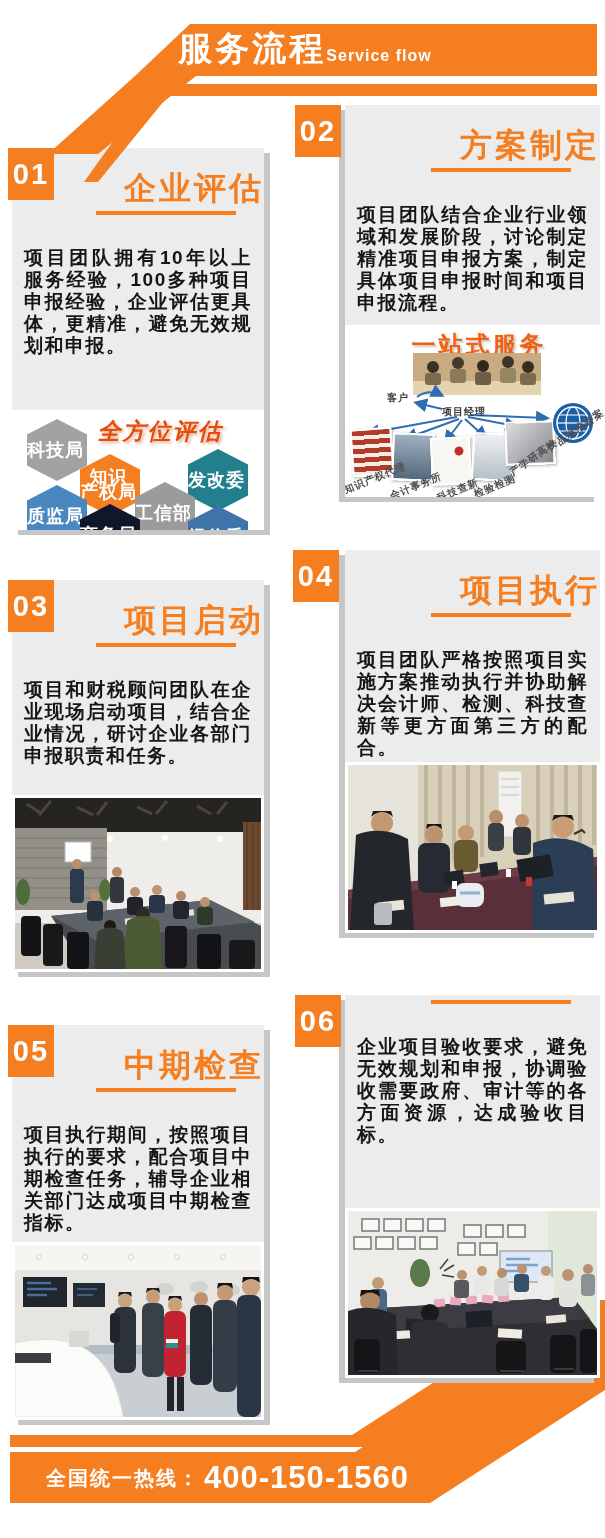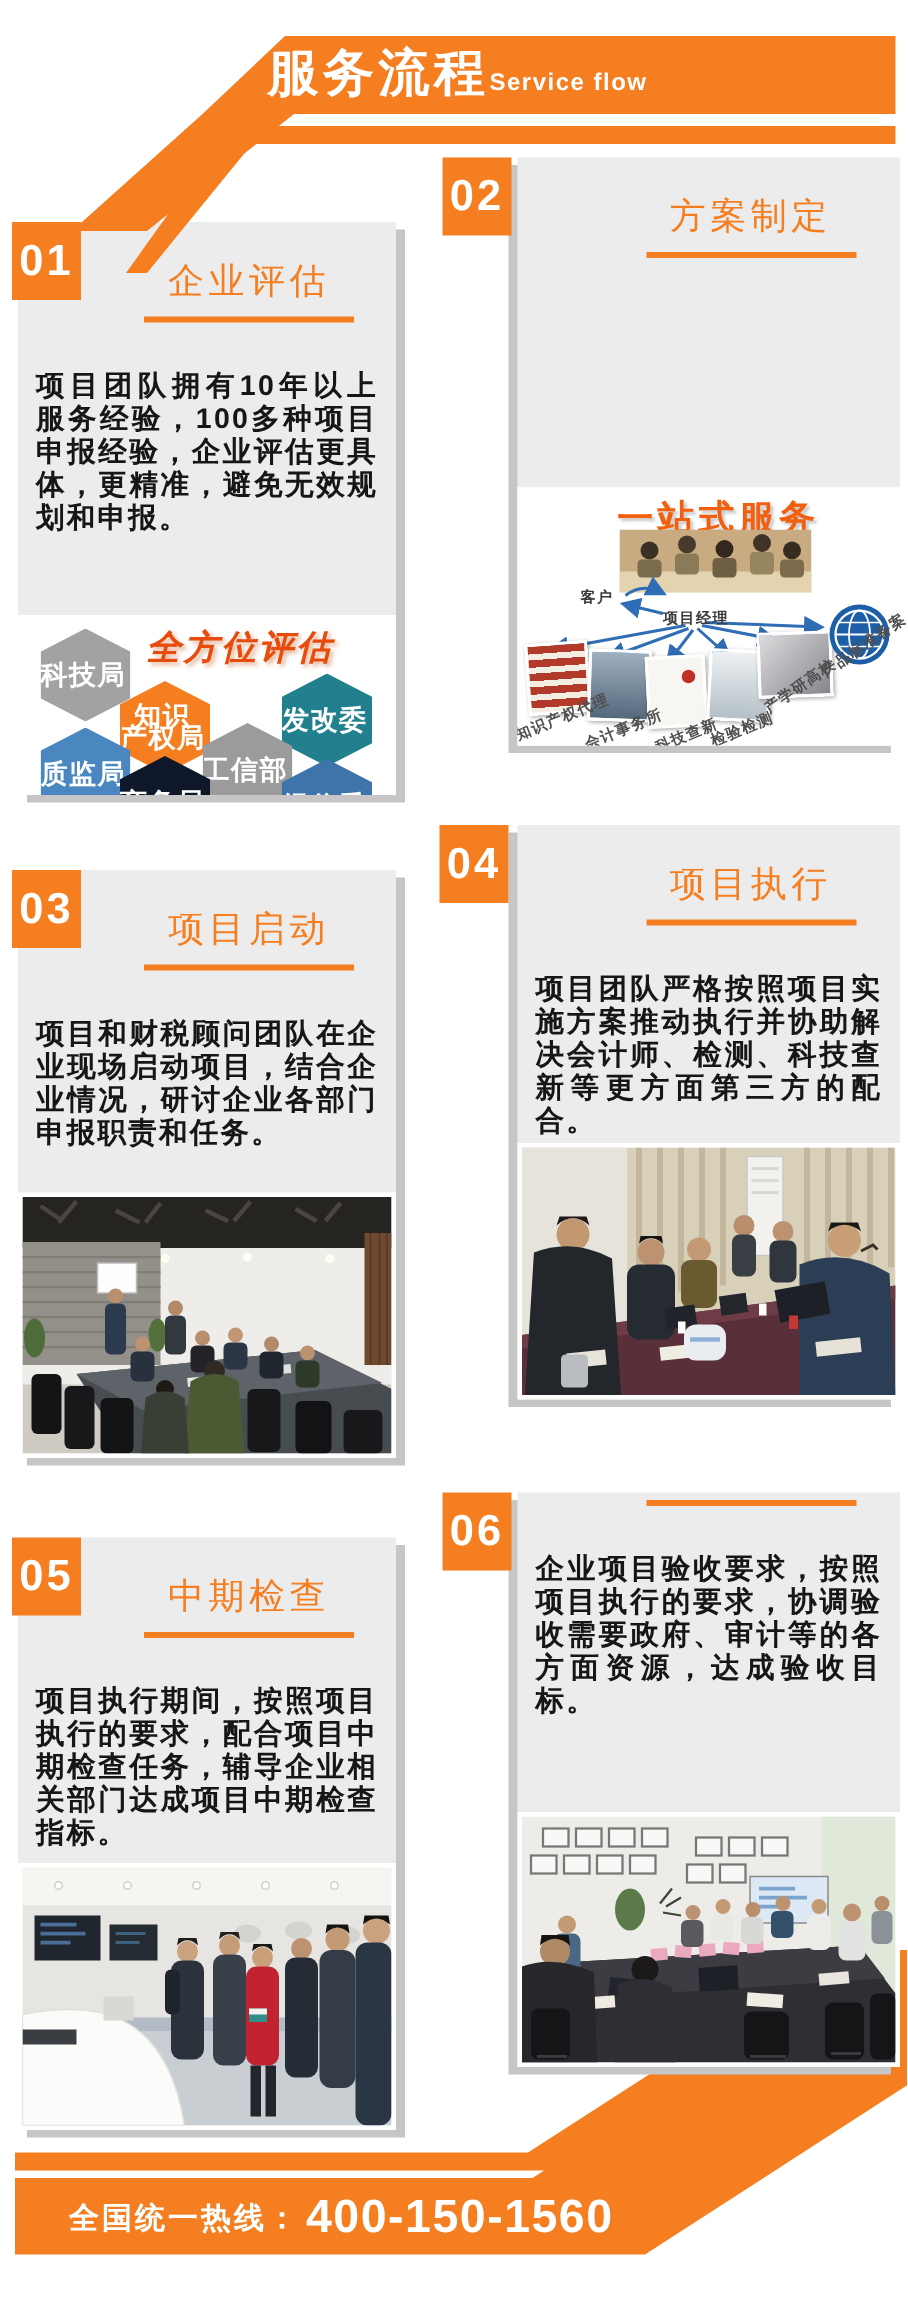--- a/index.html
+++ b/index.html
@@ -32,22 +32,22 @@
   #card-05{top:1025px;height:395px;}
   #card-06{top:995px;height:383px;}
 
   .num{position:absolute;width:46px;height:52px;background:#f57e20;color:#fff;z-index:5;
        display:flex;align-items:center;justify-content:center;
        font-size:29px;font-weight:800;letter-spacing:2px;}
   #num-01{left:8px;top:148px;}   #num-02{left:295px;top:105px;}
   #num-03{left:8px;top:580px;}   #num-04{left:293px;top:550px;}
   #num-05{left:8px;top:1025px;}  #num-06{left:295px;top:995px;}
 
-  .card-title{margin:22px 0 0 56px;text-align:center;color:#f57e20;
-              font-size:24px;font-weight:400;letter-spacing:3px;line-height:36px;}
+  .card-title{margin:22px 0 0 56px;text-align:right;color:#f57e20;
+              font-size:32px;font-weight:700;letter-spacing:3px;line-height:36px;}
   .title-underline{height:4px;background:#f57e20;width:140px;margin:5px auto 0 auto;
                    margin-left:calc(56px + (100% - 56px)/2 - 70px);}
   .card-body{margin:32px 12px 0 12px;color:#161616;font-size:19px;font-weight:700;
              line-height:22px;letter-spacing:1.5px;text-align:justify;}
   .card-media{position:absolute;left:0;right:0;bottom:0;background:#fff;padding:3px;box-sizing:border-box;}
   #media-01{height:120px;padding:0;}
   #media-02{height:172px;padding:0;}
   #media-03{height:177px;} #media-04{height:171px;}
   #media-05{height:178px;} #media-06{height:170px;}
   .photo{width:100%;height:100%;display:block;}
@@ -159,20 +159,21 @@
         <div class="hex hex-6">
           <span>经信委</span>
           </div>
       </div>
     </div>
   </div>
 
   <div class="card right" id="card-02">
     <div class="card-title">方案制定</div>
     <div class="title-underline"></div>
+    <div class="card-body">项目团队结合企业行业领域和发展阶段，讨论制定精准项目申报方案，制定具体项目申报时间和项目申报流程。</div>
     <div class="card-media" id="media-02">
       <div id="svc-section">
         <div id="svc-title">一站式服务</div>
 
         <svg id="svc-photo" width="128" height="42" viewBox="0 0 128 42" preserveAspectRatio="none">
           <rect width="128" height="42" fill="#c8ab80"></rect>
           <rect y="28" width="128" height="14" fill="#e3d3ae"></rect>
           <circle cx="20" cy="14" r="6" fill="#3a3026"></circle>
             <rect x="12" y="20" width="16" height="12" rx="3" fill="#7a6a4e"></rect>
           <circle cx="45" cy="10" r="6" fill="#463a2c"></circle>
@@ -379,21 +380,21 @@
         <rect x="198" y="55" width="24" height="92" rx="8" fill="#343c48"></rect>
         <circle cx="236" cy="42" r="9" fill="#caa27e"></circle>
           <path d="M227,38 q9,-8 18,0 l-1,-6 h-16 Z" fill="#14120e"></path>
         <rect x="222" y="50" width="24" height="122" rx="8" fill="#2a3644"></rect>
       </svg>
     </div>
   </div>
 
   <div class="card right" id="card-06">
     <div class="title-underline"></div>
-    <div class="card-body">企业项目验收要求，按照项目执行的要求，协调验收需要政府、审计等的各方面资源，达成验收目标。</div>
+    <div class="card-body">企业项目验收要求，避免无效规划和申报，协调验收需要政府、审计等的各方面资源，达成验收目标。</div>
     <div class="card-media" id="media-06">
       <svg class="photo" viewBox="0 0 249 164" preserveAspectRatio="none">
         <rect width="249" height="164" fill="#edece8"></rect>
         <rect x="200" width="49" height="120" fill="#e0e8da"></rect>
         <g fill="#f8f8f6" stroke="#777" stroke-width="1.5">
           <rect x="14" y="8" width="17" height="12"></rect>
             <rect x="36" y="8" width="17" height="12"></rect>
           <rect x="58" y="8" width="17" height="12"></rect>
             <rect x="80" y="8" width="17" height="12"></rect>
           <rect x="6" y="26" width="17" height="12"></rect>

